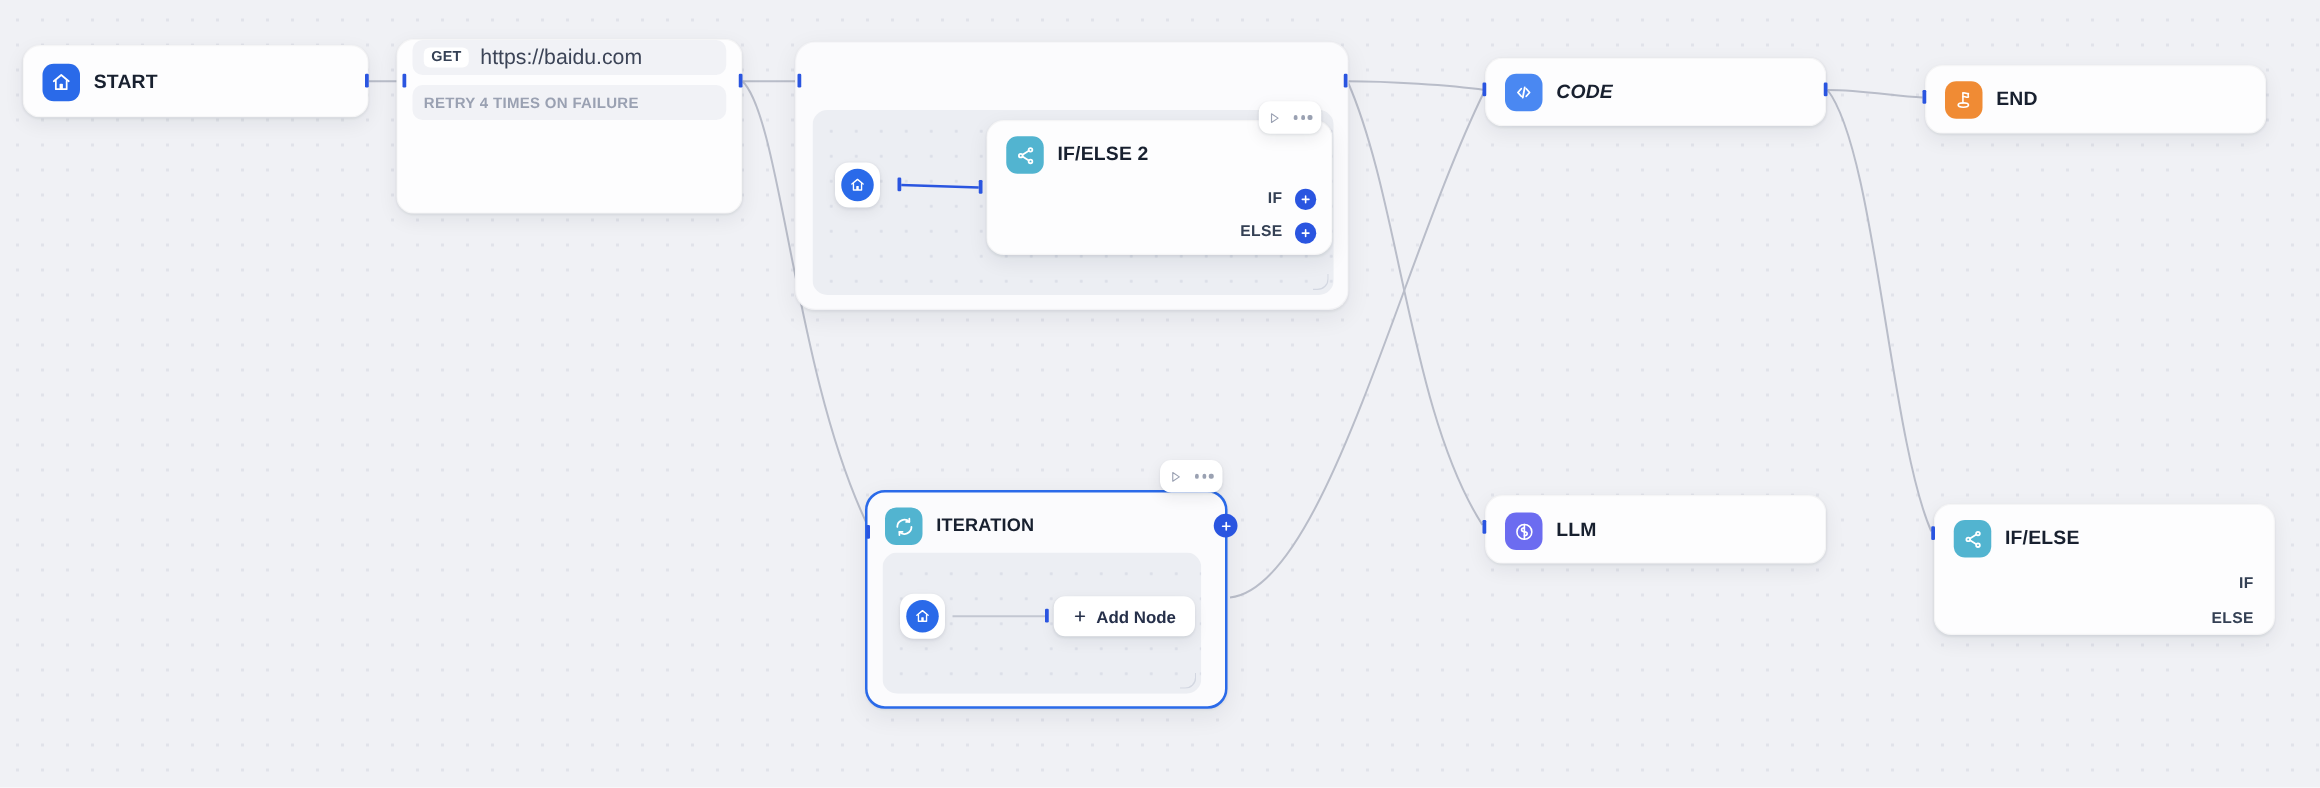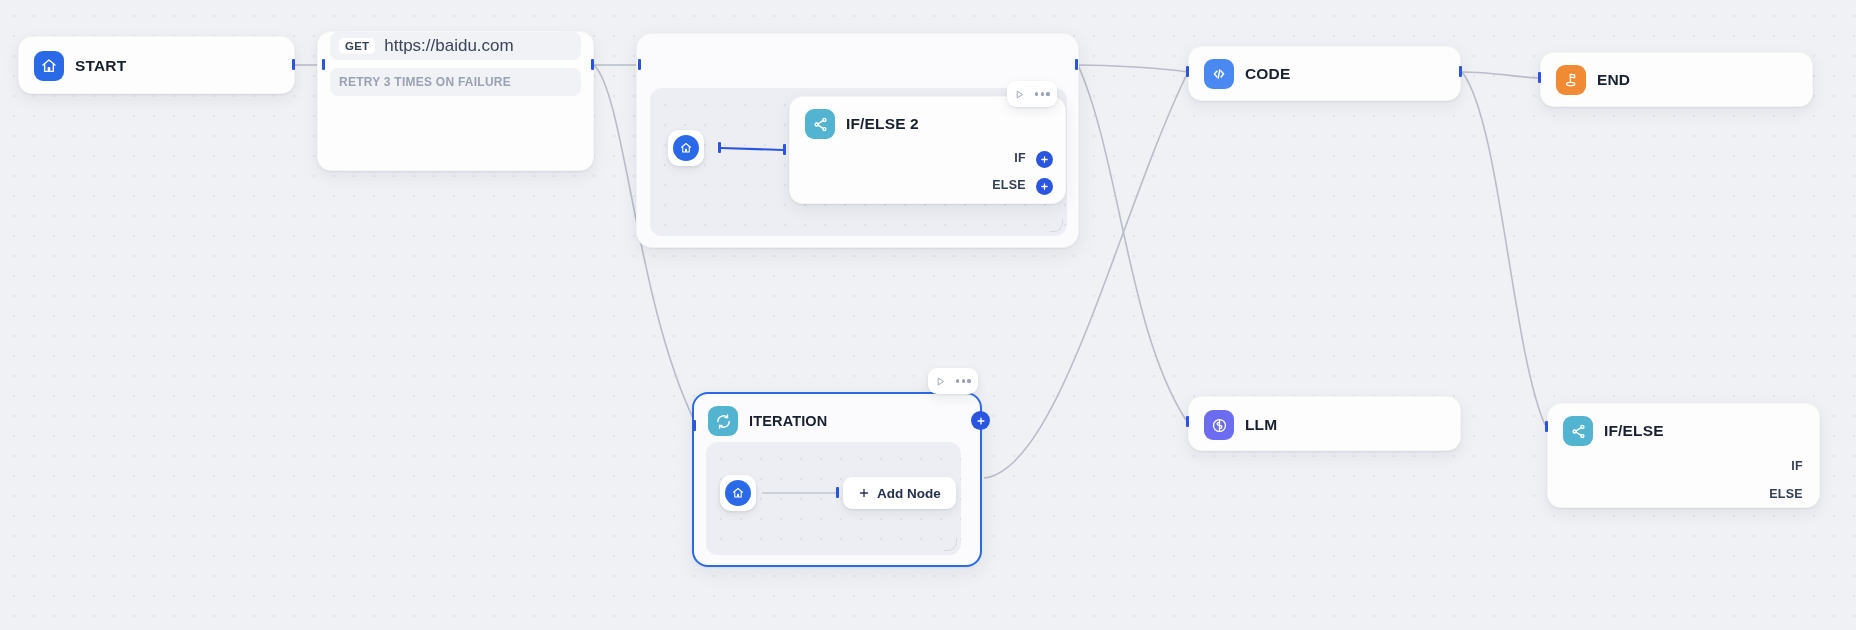--- a/index.html
+++ b/index.html
@@ -220,21 +220,21 @@
   </div>
   <div class="handle" style="left:292px;top:59px;"></div>
 
   <div class="node" style="left:317px;top:31px;width:277px;height:140px;">
     <div class="node-body">
       <div class="field-row">
         <span class="method-chip">GET</span>
         <span class="field-val">https://baidu.com</span>
       </div>
       <div class="field-row">
-        <span class="field-muted">RETRY 3 TIMES ON FAILURE</span>
+        <span class="field-muted">RETRY 4 TIMES ON FAILURE</span>
       </div>
     </div>
   </div>
   <div class="handle" style="left:322px;top:59px;"></div>
   <div class="handle" style="left:591px;top:59px;"></div>
 
   <div class="container" style="left:636px;top:33px;width:443px;height:215px;">
     <div class="inner-canvas" style="left:13px;top:54px;width:417px;height:148px;"></div>
 
     <div class="start-dot" style="left:31px;top:96px;">
@@ -353,21 +353,21 @@
         </svg>
     </span>
     <span class="tb-ico dots">
         <i></i>
         <i></i>
         <i></i>
       </span>
   </div>
 
   <div class="node" style="left:1188px;top:46px;width:273px;height:55px;">
-    <div class="node-head" style="padding-top:12px;">
+    <div class="node-head" style="padding-top:12px;font-style:italic;">
       <span class="icon-sq ic-code">
         <svg width="16" height="16" viewBox="0 0 24 24" fill="none" stroke="#fff" stroke-width="2.2" stroke-linecap="round" stroke-linejoin="round">
           <path d="M9 7.5 5 12l4 4.5"></path>
             <path d="M15 7.5 19 12l-4 4.5"></path>
             <path d="M13.2 5.8 10.8 18.2"></path>
         </svg>
       </span>
       <span class="node-title">CODE</span>
     </div>
   </div>

